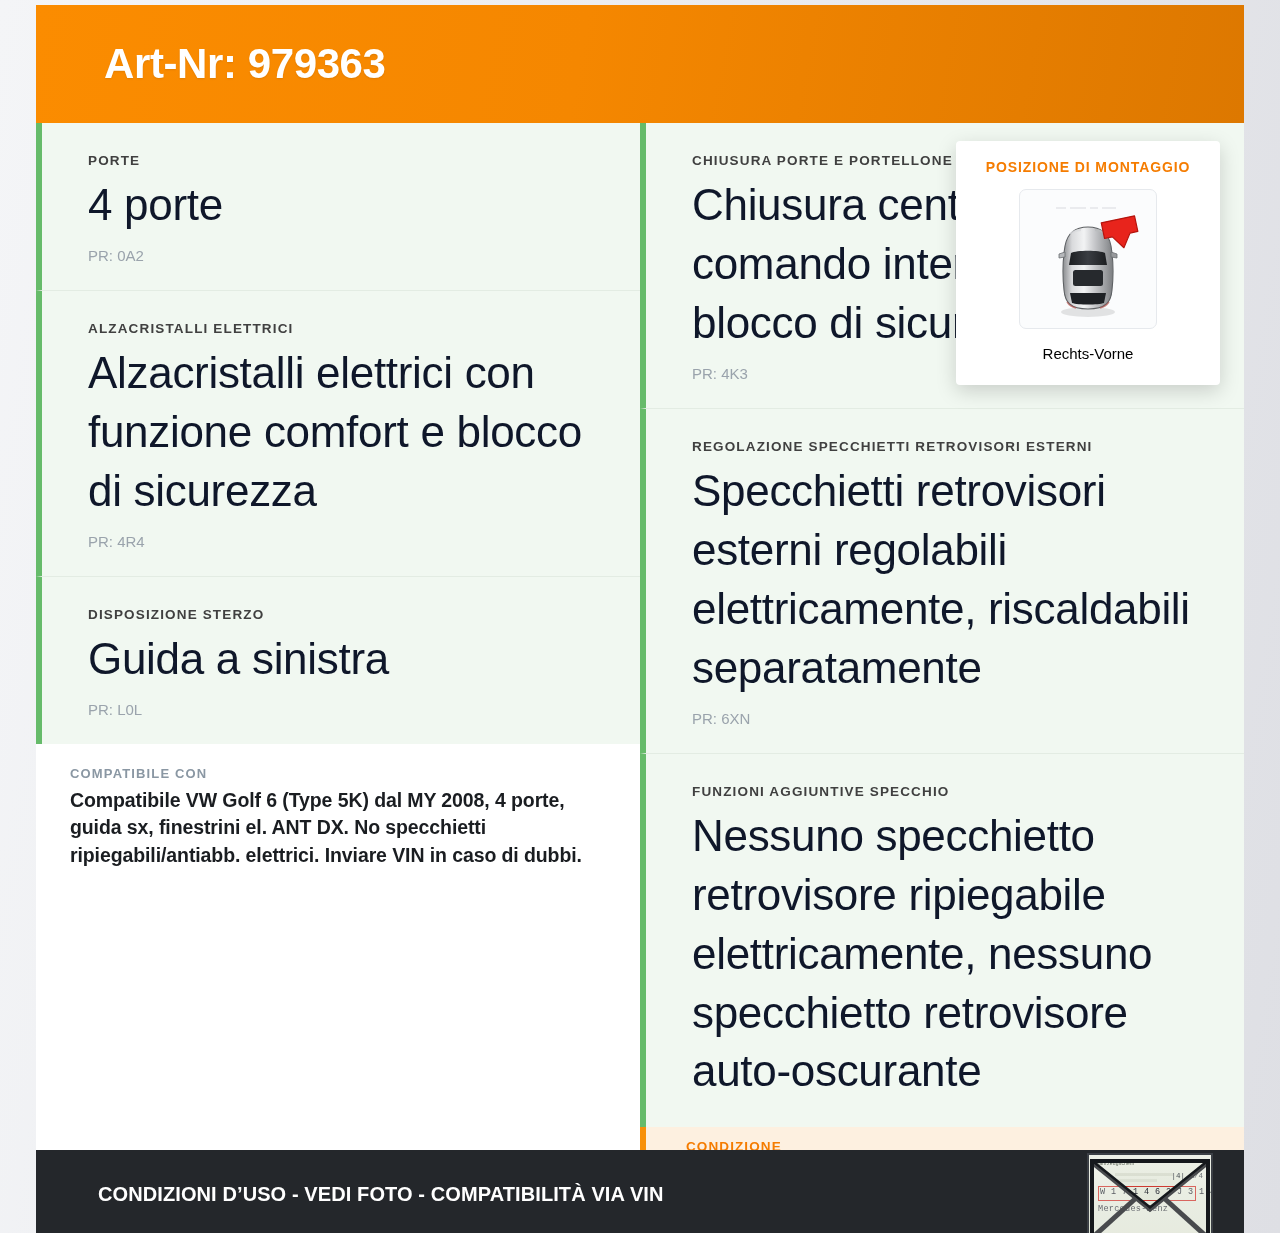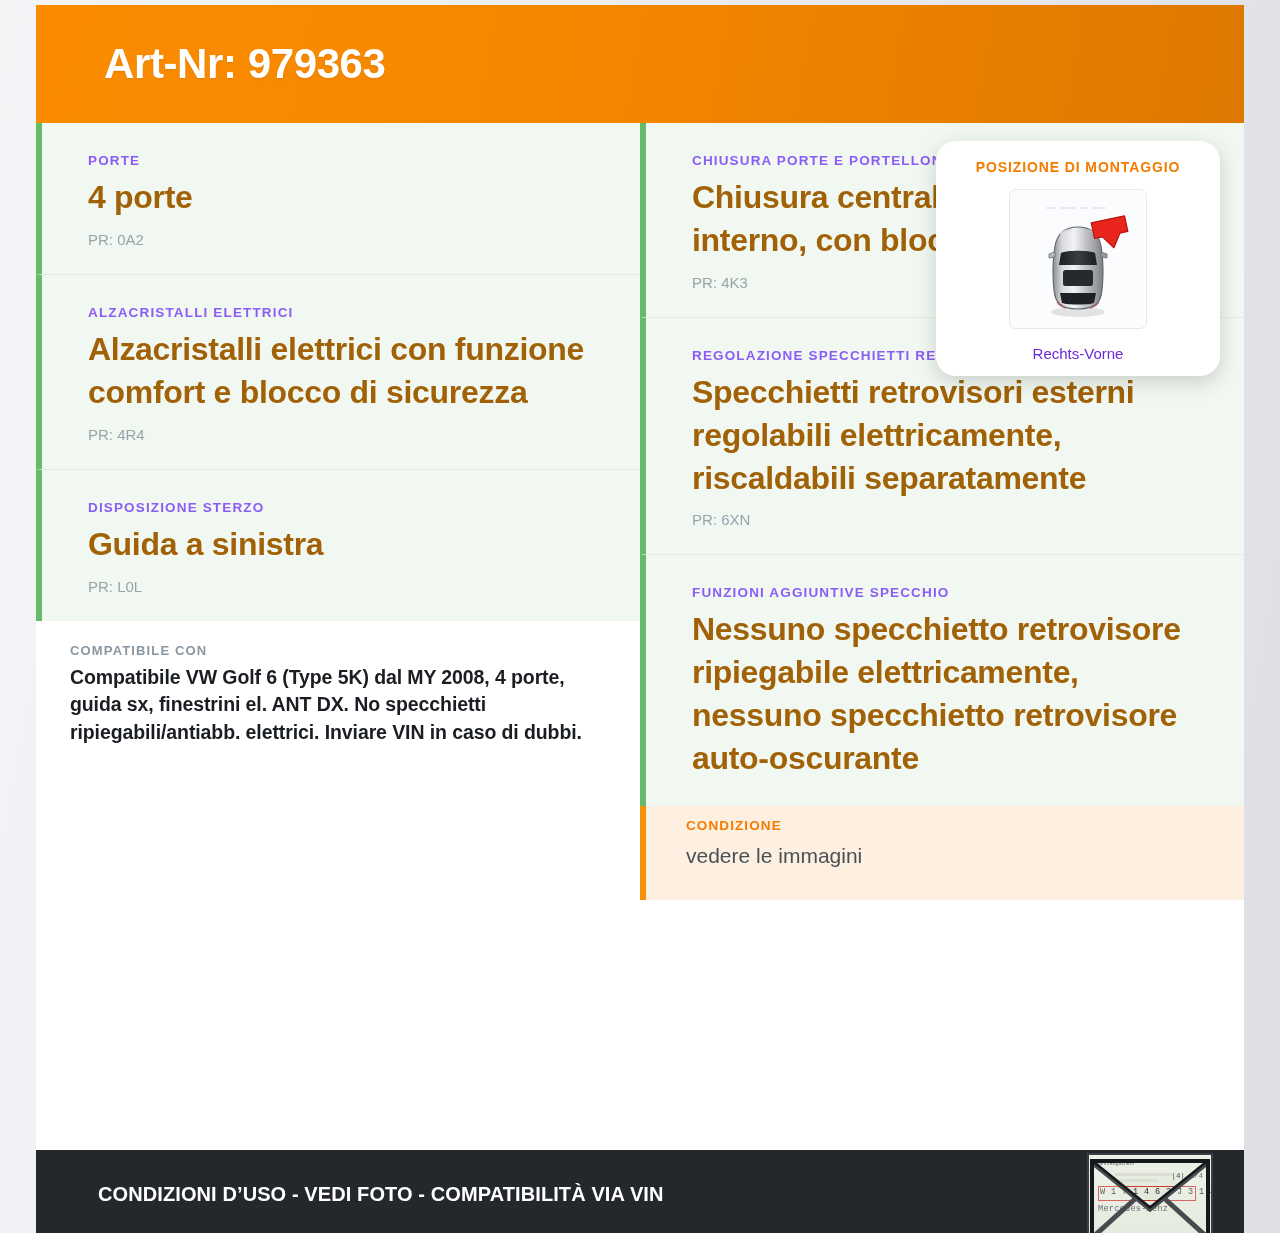--- a/index.html
+++ b/index.html
@@ -74,32 +74,32 @@
     background: #fdf0e0;
     border-left: 6px solid #f79009;
     border-top: none;
     padding: 12px 40px 30px 40px;
   }
 
   .block-label {
     font-size: 13.5px;
     font-weight: bold;
     letter-spacing: 1.15px;
-    color: #8b5cf6;
+    color: #404040;
     text-transform: uppercase;
     margin: 0 0 8px 0;
     white-space: nowrap;
   }
   .block.condition .block-label { color: #f57c00; letter-spacing: 1.1px; }
 
   .block-value {
-    font-size: 32px;
-    font-weight: bold;
+    font-size: 44px;
+    font-weight: normal;
     line-height: 1.34;
-    color: #a16207;
+    color: #0f172a;
     margin: 0;
     letter-spacing: -0.3px;
   }
   .block-pr {
     font-size: 15px;
     color: #9aa3ac;
     margin: 12px 0 0 0;
   }
 
   .block.plain .block-label { font-size: 13px; color: #8a97a3; margin-bottom: 6px; }
@@ -119,25 +119,25 @@
   }
 
   
   .col-right .block:first-child { padding-top: 30px; }
 
   
   .mount-card {
     position: absolute;
     right: 24px;
     top: 18px;
-    width: 284px;
+    width: 264px;
     background: #ffffff;
-    border-radius: 20px;
+    border-radius: 4px;
     box-shadow: 0 6px 20px rgba(0,0,0,0.17);
-    padding: 18px 0 14px 0;
+    padding: 18px 0 23px 0;
     text-align: center;
     z-index: 30;
   }
   .mount-title {
     font-size: 14px;
     font-weight: bold;
     letter-spacing: 0.9px;
     color: #f57c00;
     margin: 0 0 14px 0;
   }
@@ -146,21 +146,21 @@
     height: 138px;
     margin: 0 auto;
     border: 1px solid #e6e9ed;
     border-radius: 7px;
     background: #fbfcfd;
     position: relative;
     overflow: hidden;
   }
   .mount-caption {
     font-size: 15px;
-    color: #6d28d9;
+    color: #000000;
     margin: 16px 0 0 0;
   }
 
   
   .footer {
     position: relative;
     height: 88px;
     background: #24272b;
     display: flex;
     align-items: center;

